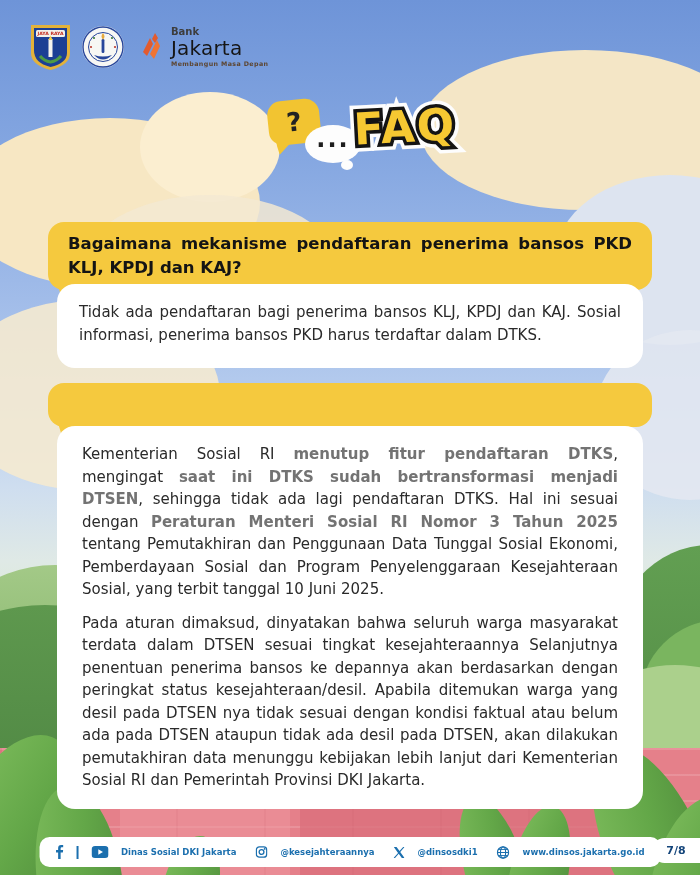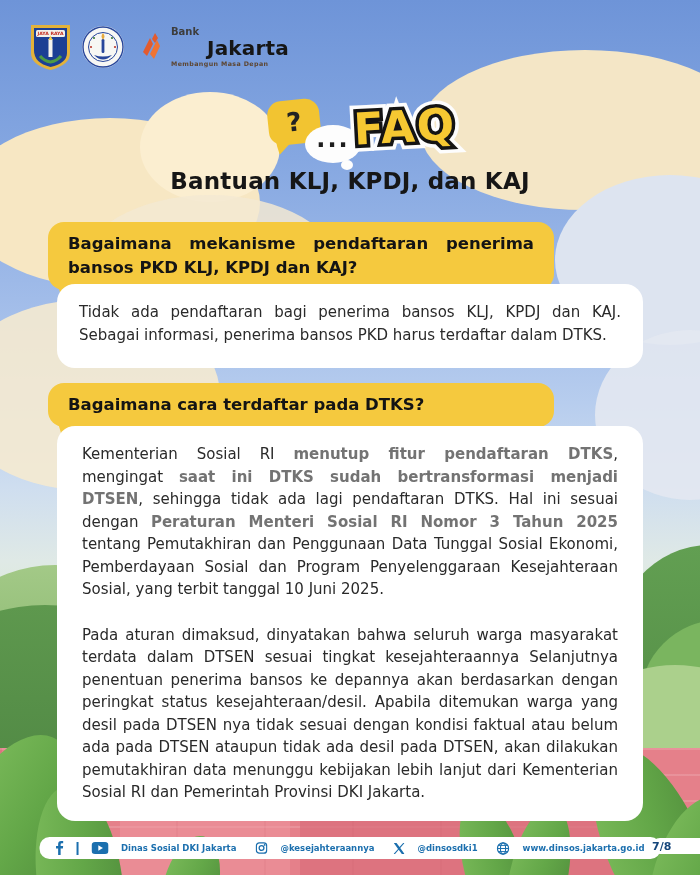--- a/index.html
+++ b/index.html
@@ -8,64 +8,64 @@
     font-family:"DejaVu Sans","Liberation Sans",sans-serif;
     background:linear-gradient(180deg,
       #6e94d8 0%, #85a7e1 18%, #9db9e8 32%, #b7cdee 46%,
       #cfdeef 56%, #dfe9e6 64%, #dcebd2 72%, #c9e0b4 80%, #bcd8a6 86%);
   }
   .cloud{position:absolute;border-radius:50%;}
   
   .header{position:absolute;left:28px;top:22px;display:flex;align-items:center;gap:8px;z-index:5;}
   .bank-text{display:flex;flex-direction:column;line-height:1;}
   .bank-top{font-size:10px;color:#3d3d3d;font-weight:600;margin-bottom:1px;}
-  .bank-name{font-size:20px;font-weight:700;color:#161616;letter-spacing:.2px;margin-left:36px;}
+  .bank-name{font-size:20px;font-weight:400;color:#161616;letter-spacing:.2px;}
   .bank-tag{font-size:6.3px;font-weight:700;color:#5d4632;margin-top:3px;letter-spacing:.4px;}
   
   .qbubble{position:absolute;left:268px;top:100px;width:52px;height:44px;background:#f2c431;
     border-radius:14px;transform:rotate(-6deg);z-index:5;display:flex;align-items:center;justify-content:center;}
   .qbubble .tail{position:absolute;left:6px;bottom:-9px;width:16px;height:12px;background:#f2c431;
     clip-path:polygon(0 0,100% 0,15% 100%);}
   .qmark{font-size:26px;font-weight:800;color:#232323;}
   .dotbubble{position:absolute;left:305px;top:125px;width:56px;height:38px;background:#fdfdfd;
     border-radius:50%;z-index:6;display:flex;align-items:center;justify-content:center;}
   .dotbubble .tail{position:absolute;right:8px;bottom:-7px;width:12px;height:10px;background:#fdfdfd;border-radius:50%;}
   .dots{font-size:24px;font-weight:800;color:#1d1d1d;letter-spacing:2px;line-height:0;margin-top:-10px;}
   .faq-sticker{position:absolute;left:340px;top:92px;z-index:6;transform:rotate(-3deg);}
   .page-title{position:absolute;left:0;top:168px;width:100%;text-align:center;font-size:23px;
     font-weight:800;color:#161616;z-index:5;letter-spacing:.2px;}
   
-  .qbox{position:absolute;left:48px;width:506px;background:#f5c93e;border-radius:16px;
+  .qbox{position:absolute;left:48px;width:604px;background:#f5c93e;border-radius:16px;
     padding:10px 20px;box-sizing:border-box;z-index:5;}
   .qbox .qtail{position:absolute;left:10px;bottom:-14px;width:30px;height:18px;background:#f5c93e;
     clip-path:polygon(0 0,100% 0,18% 100%);}
   .qtext{font-size:16.5px;font-weight:800;color:#141414;text-align:justify;line-height:1.45;}
   .abox{position:absolute;left:57px;width:586px;background:#ffffff;border-radius:18px;
     box-sizing:border-box;z-index:6;color:#2a2a2a;}
   .answer p{margin:0;font-size:15px;line-height:1.5;text-align:justify;color:#2a2a2a;}
-  .answer p + p{margin-top:23px;}
+  .answer p + p{margin-top:11px;}
   .answer b{color:#737373;}
   
   .hill{position:absolute;border-radius:50% 50% 0 0;}
   .ground{position:absolute;left:0;top:748px;width:700px;height:127px;background:#e5808a;
     background-image:
       repeating-linear-gradient(180deg,rgba(255,255,255,.14) 0 2px,transparent 2px 26px),
       repeating-linear-gradient(90deg,rgba(180,70,85,.18) 0 2px,transparent 2px 88px);
     z-index:2;}
   .ground-dark{position:absolute;left:300px;top:790px;width:345px;height:85px;background:#d96f7b;opacity:.75;z-index:2;}
   .ground-light{position:absolute;left:120px;top:748px;width:170px;height:127px;background:#ef97a0;opacity:.5;z-index:2;}
   .leaf{position:absolute;border-radius:50% 50% 50% 50%/60% 60% 40% 40%;z-index:4;
     background:linear-gradient(100deg,#7cbb5b 0%,#63a748 55%,#528f3d 100%);}
   
-  .footer-pill{position:absolute;left:50%;top:837px;transform:translateX(-50%);height:22px;
+  .footer-pill{position:absolute;left:50%;top:837px;transform:translateX(-50%);height:30px;
     background:#ffffff;border-radius:10px;display:flex;align-items:center;gap:13px;
     padding:0 16px;z-index:7;color:#1b6fae;font-size:8.5px;font-weight:600;white-space:nowrap;}
   .sep{width:1.5px;height:13px;background:#1b6fae;}
-  .page-pill{position:absolute;right:0;top:838px;width:48px;height:16px;background:#ffffff;
-    border-radius:14px 0 0 14px;display:flex;align-items:center;justify-content:flex-start;
+  .page-pill{position:absolute;right:0;top:838px;width:48px;height:25px;background:#ffffff;
+    border-radius:14px 0 0 14px;display:flex;align-items:center;justify-content:center;
     font-size:11px;font-weight:800;color:#14457a;z-index:7;}
   .icon{display:flex;align-items:center;justify-content:center;}
 </style>
 </head>
 <body>
 
 <div id="canvas">
 
   <div class="cloud" style="left:-40px;top:118px;width:300px;height:170px;background:#f7e7c3;"></div>
   <div class="cloud" style="left:140px;top:92px;width:140px;height:110px;background:#fbeed0;"></div>
@@ -140,33 +140,31 @@
   <div class="dotbubble">
     <span class="dots">...</span>
     <span class="tail"></span>
   </div>
   <div class="faq-sticker">
     <svg width="130" height="72" viewBox="0 0 130 72">
       <text x="65" y="50" text-anchor="middle" font-family="DejaVu Sans, Liberation Sans, sans-serif" font-size="44" font-weight="900" letter-spacing="2" fill="#f6c832" stroke="#fdfdfd" stroke-width="14" paint-order="stroke">FAQ</text>
       <text x="65" y="50" text-anchor="middle" font-family="DejaVu Sans, Liberation Sans, sans-serif" font-size="44" font-weight="900" letter-spacing="2" fill="#f6c832" stroke="#141414" stroke-width="7" paint-order="stroke">FAQ</text>
     </svg>
   </div>
-  <div class="page-title">Bantuan KLJ, KPDJ, dan KAJ</div>
 
   <div class="qbox" style="top:222px;min-height:64px;">
     <div class="qtext">Bagaimana mekanisme pendaftaran penerima bansos PKD KLJ, KPDJ dan KAJ?</div>
     <div class="qtail"></div>
   </div>
 
   <div class="abox answer" style="top:284px;min-height:84px;padding:17px 22px;">
-      <p><span>Tidak ada pendaftaran bagi penerima bansos KLJ, KPDJ dan KAJ. Sebagai informasi, penerima bansos PKD harus terdaftar dalam DTKS.</span></p>
+      <p><span>Tidak ada pendaftaran bagi penerima bansos KLJ, KPDJ dan KAJ. Sosial informasi, penerima bansos PKD harus terdaftar dalam DTKS.</span></p>
     </div>
 
   <div class="qbox" style="top:383px;min-height:44px;">
-    <div class="qtext">Bagaimana cara terdaftar pada DTKS?</div>
     <div class="qtail"></div>
   </div>
 
   <div class="abox answer" style="top:426px;min-height:372px;padding:17px 25px;">
       <p><span>Kementerian Sosial RI </span><b>menutup fitur pendaftaran DTKS</b><span>, mengingat </span><b>saat ini DTKS sudah bertransformasi menjadi DTSEN</b><span>, sehingga tidak ada lagi pendaftaran DTKS. Hal ini sesuai dengan </span><b>Peraturan Menteri Sosial RI Nomor 3 Tahun 2025</b><span> tentang Pemutakhiran dan Penggunaan Data Tunggal Sosial Ekonomi, Pemberdayaan Sosial dan Program Penyelenggaraan Kesejahteraan Sosial, yang terbit tanggal 10 Juni 2025.</span></p>
       <p><span>Pada aturan dimaksud, dinyatakan bahwa seluruh warga masyarakat terdata dalam DTSEN sesuai tingkat kesejahteraannya Selanjutnya penentuan penerima bansos ke depannya akan berdasarkan dengan peringkat status kesejahteraan/desil. Apabila ditemukan warga yang desil pada DTSEN nya tidak sesuai dengan kondisi faktual atau belum ada pada DTSEN ataupun tidak ada desil pada DTSEN, akan dilakukan pemutakhiran data menunggu kebijakan lebih lanjut dari Kementerian Sosial RI dan Pemerintah Provinsi DKI Jakarta.</span></p>
     </div>
 
   <div class="footer-pill">
     <span class="icon">

